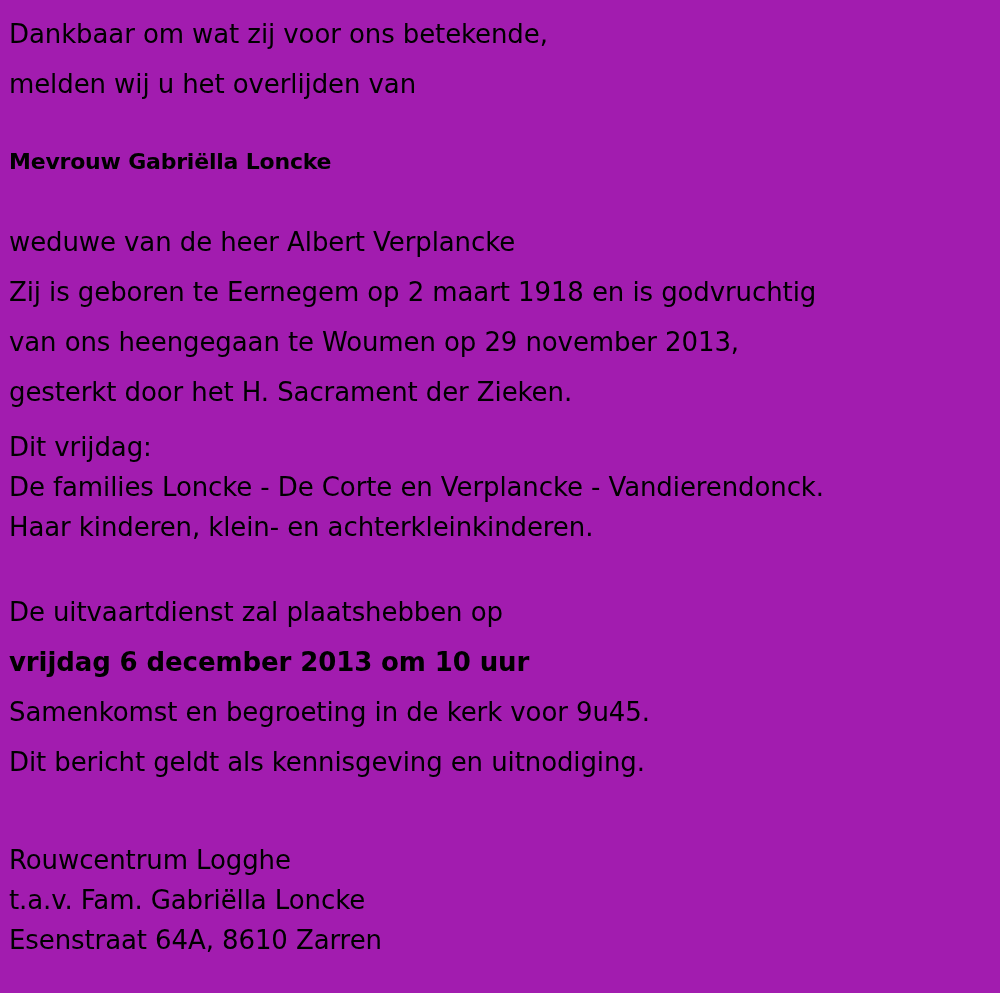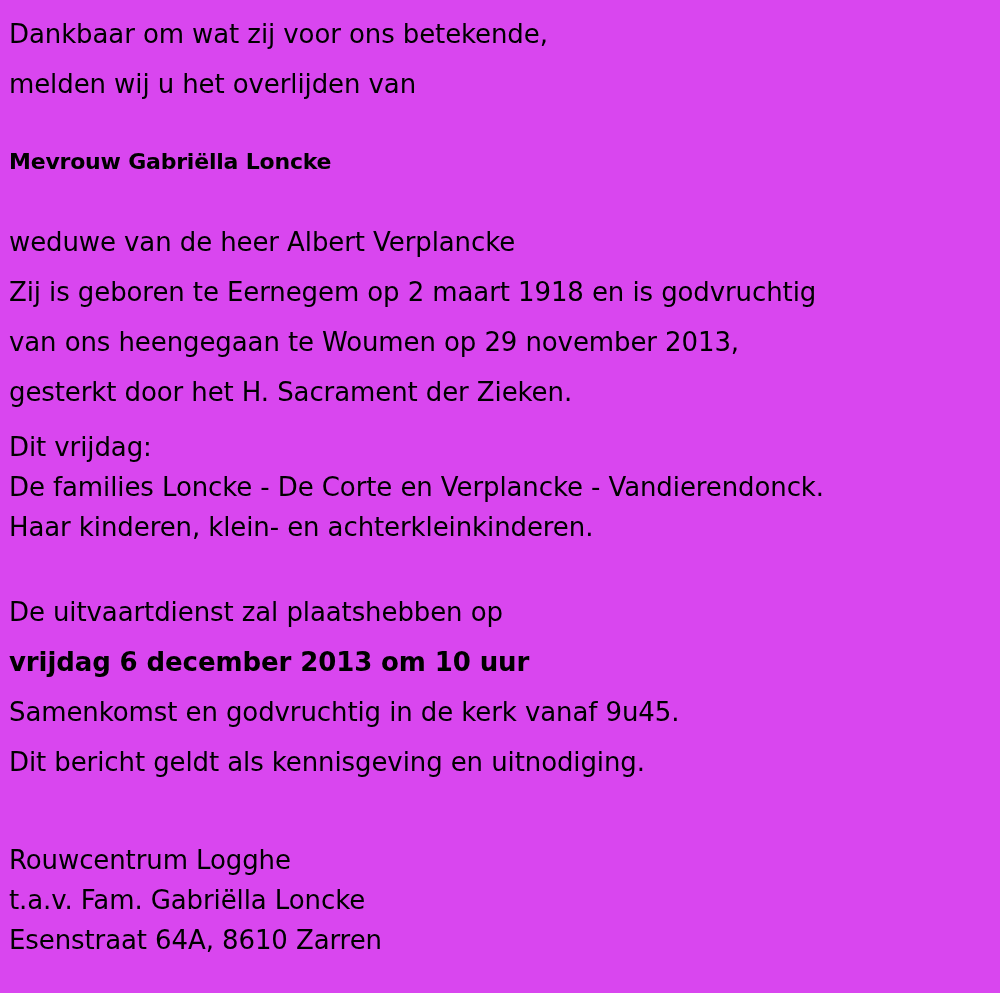--- a/index.html
+++ b/index.html
@@ -12,21 +12,21 @@
     height: 993px;
     font-family: "DejaVu Sans", sans-serif;
     color: #000000;
     overflow: hidden;
   }
   .notice {
     box-sizing: border-box;
     width: 1000px;
     height: 993px;
     padding: 0 0 0 9px;
-    background: #d946ef;
+    background: #a21caf;
   }
   .line {
     font-size: 26px;
     line-height: 50px;
     font-weight: 400;
     white-space: pre;
     letter-spacing: -0.1px;
   }
   .line.tight {
     line-height: 40px;
@@ -79,21 +79,21 @@
 
   <div class="block block-announcers">
     <div class="line tight">Dit vrijdag:</div>
     <div class="line tight">De families Loncke - De Corte en Verplancke - Vandierendonck.</div>
     <div class="line tight">Haar kinderen, klein- en achterkleinkinderen.</div>
   </div>
 
   <div class="block block-service">
     <div class="line">De uitvaartdienst zal plaatshebben op</div>
     <div class="line bold">vrijdag 6 december 2013 om 10 uur</div>
-    <div class="line">Samenkomst en godvruchtig in de kerk vanaf 9u45.</div>
+    <div class="line">Samenkomst en begroeting in de kerk voor 9u45.</div>
     <div class="line">Dit bericht geldt als kennisgeving en uitnodiging.</div>
   </div>
 
   <div class="block block-address">
     <div class="line tight">Rouwcentrum Logghe</div>
     <div class="line tight">t.a.v. Fam. Gabriëlla Loncke</div>
     <div class="line tight">Esenstraat 64A, 8610 Zarren</div>
   </div>
 
 </div>

